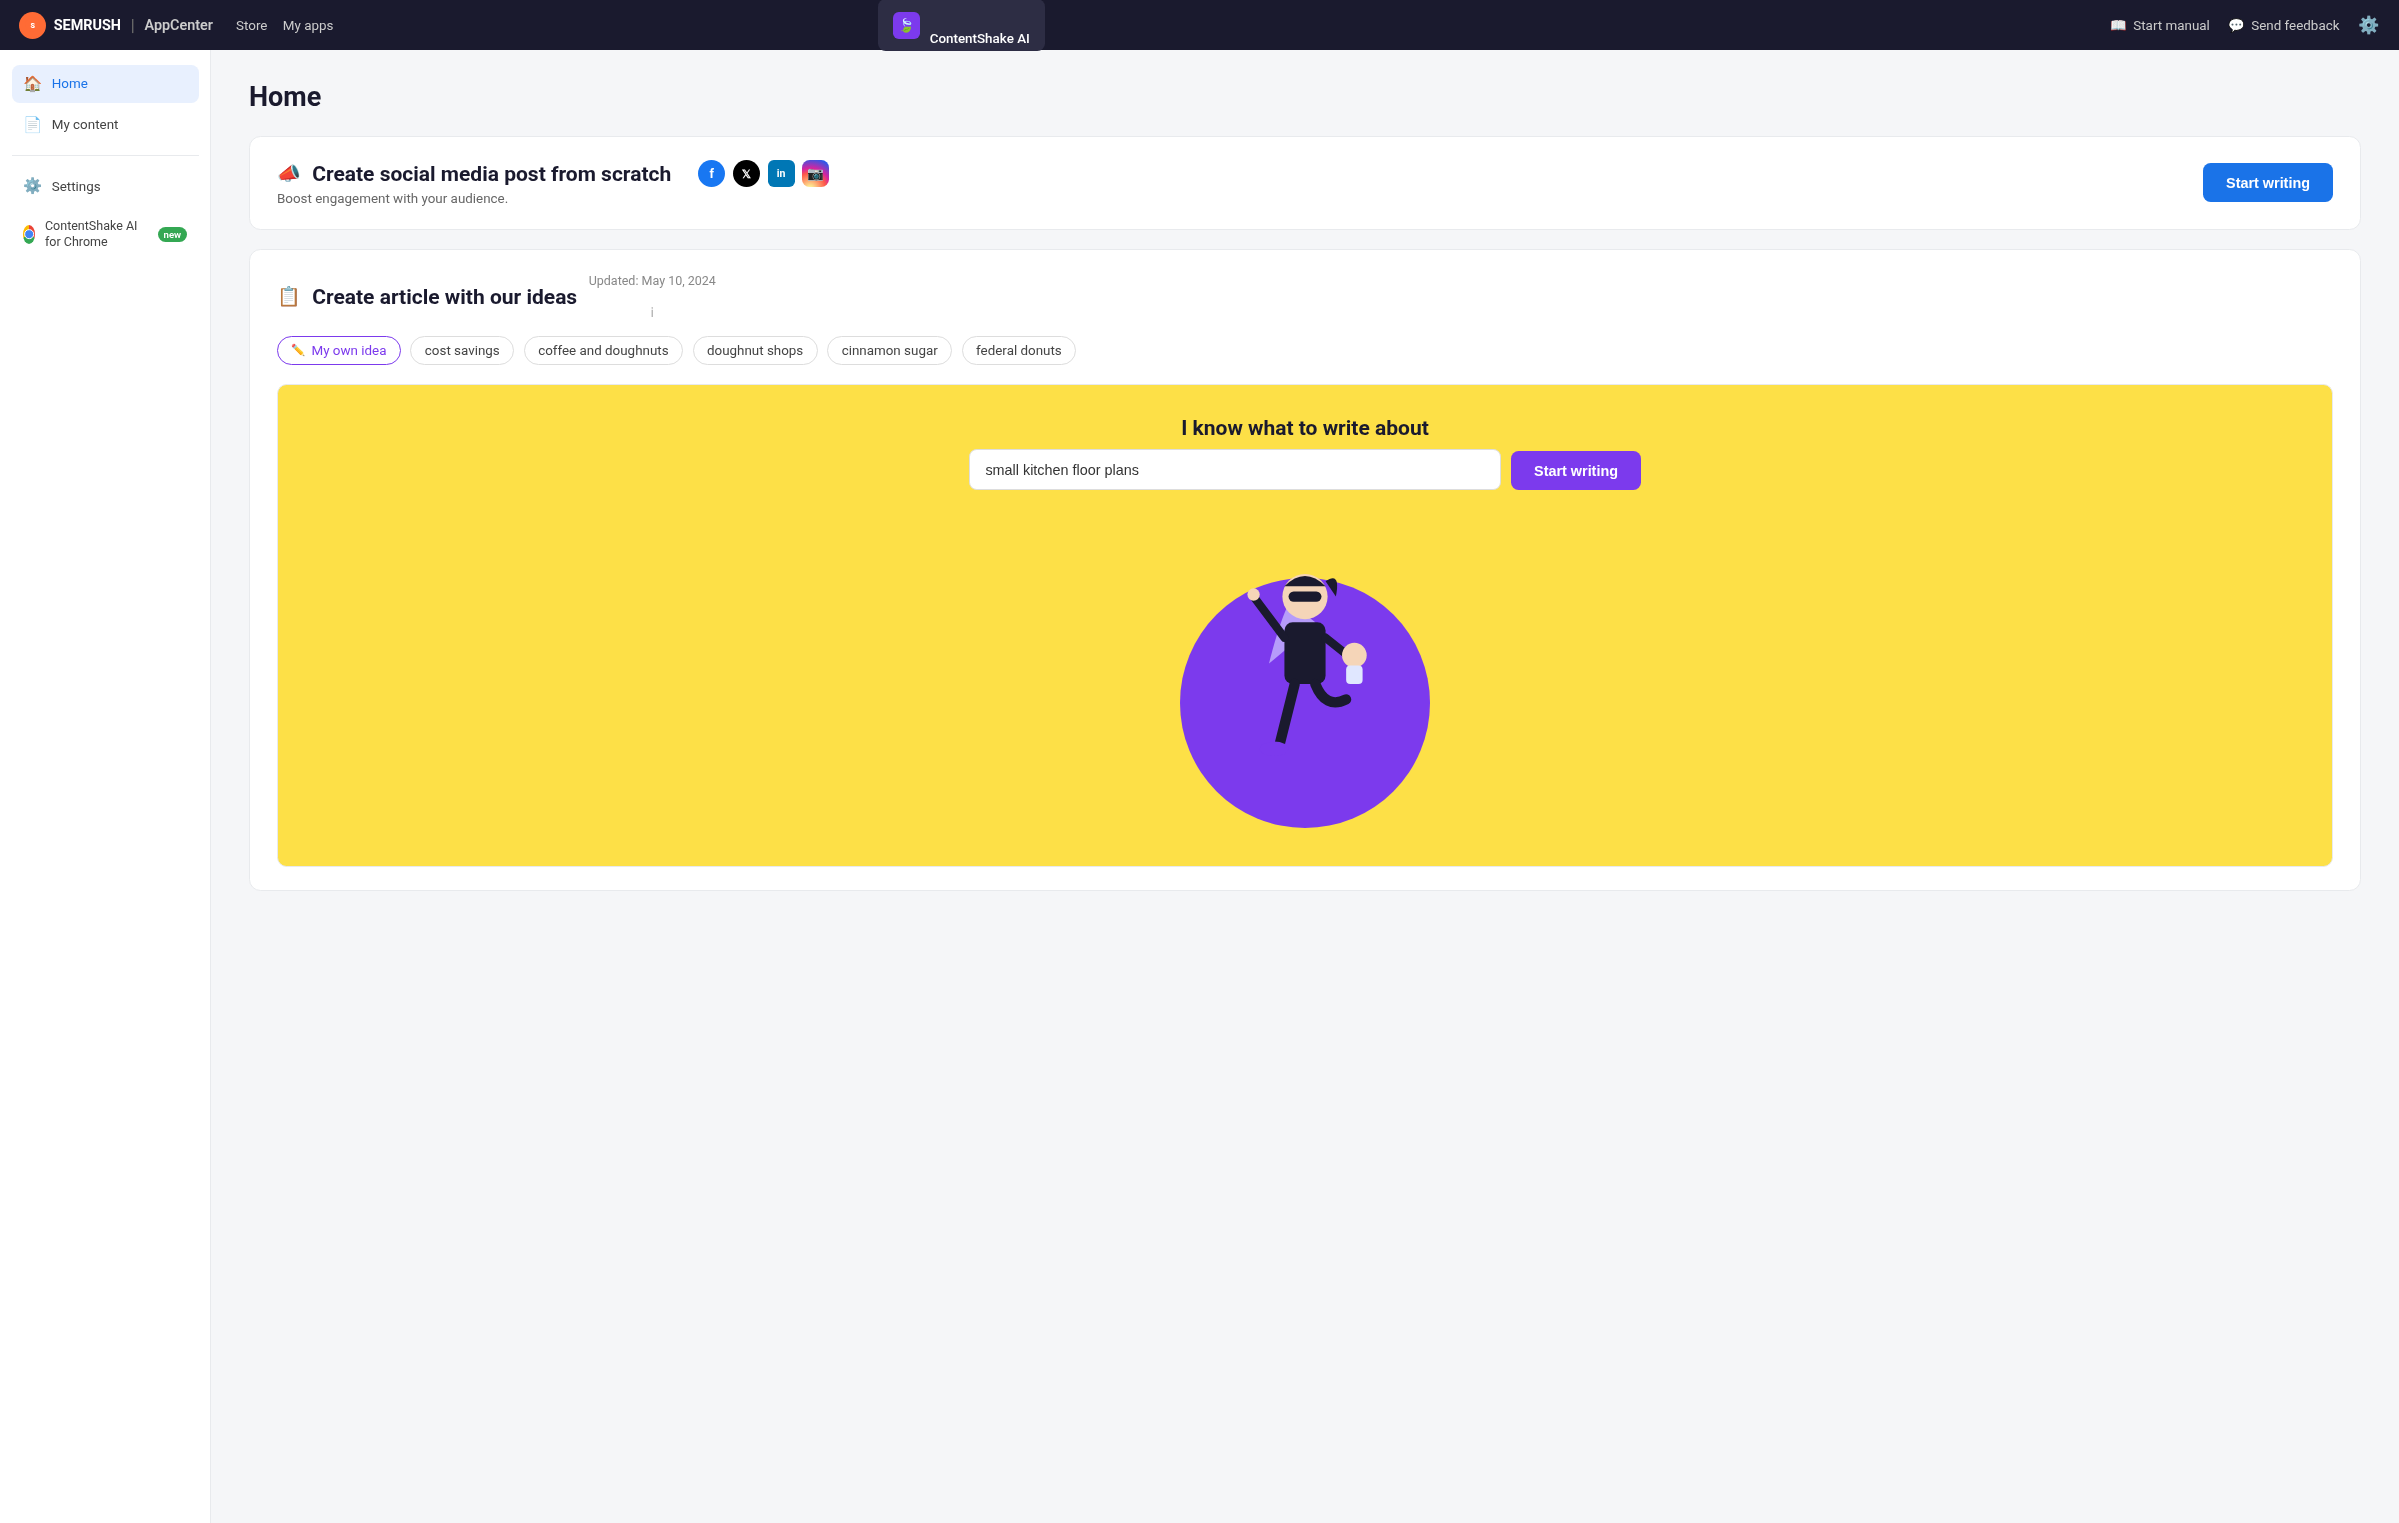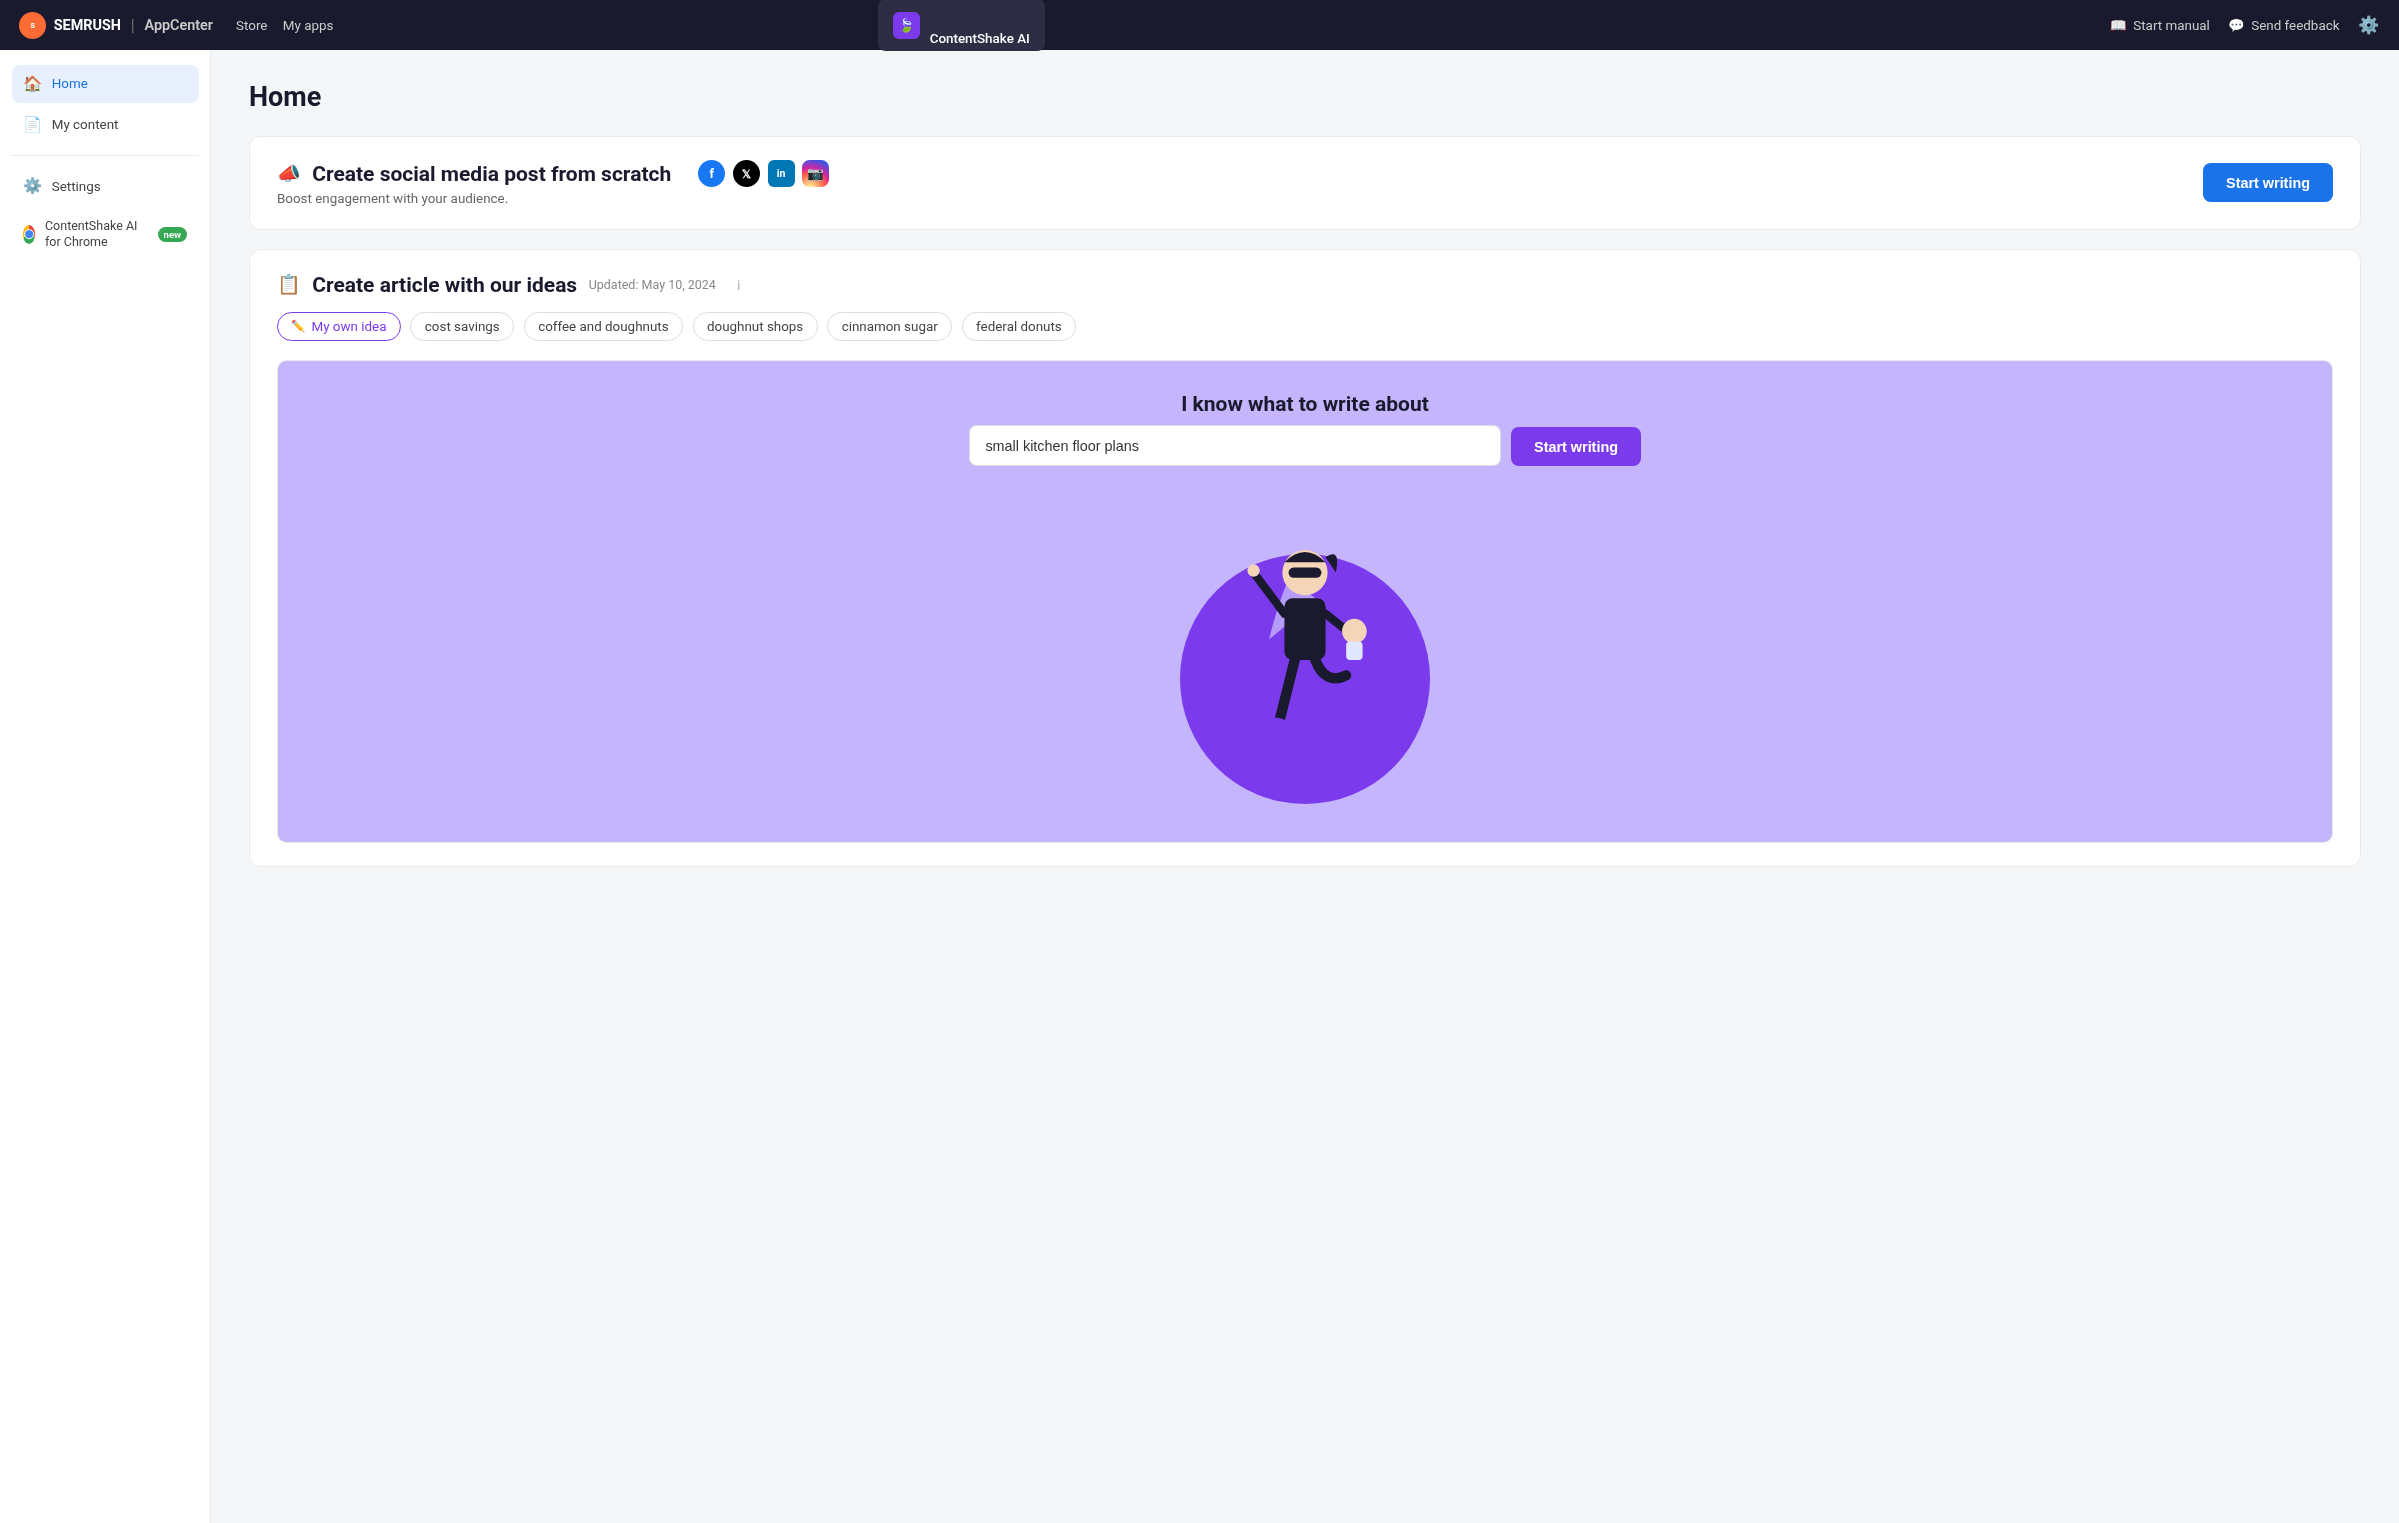--- a/index.html
+++ b/index.html
@@ -60,34 +60,34 @@
     .btn-primary {
       background: #1a73e8; color: #fff; border: none; border-radius: 7.7px;
       padding: 11.5px 23px; font-size: 14.4px; font-weight: 600; cursor: pointer;
       white-space: nowrap;
     }
 
     
     .article-card-header { display: flex; align-items: center; gap: 11.5px; margin-bottom: 15.4px; }
     .article-icon { font-size: 19px; }
     .article-title { font-size: 21px; font-weight: 700; color: #1a1a2e; }
-    .updated-badge { font-size: 12.5px; color: #888; display: flex; align-items: center; gap: 21px; }
+    .updated-badge { font-size: 12.5px; color: #888; display: flex; align-items: center; gap: 15px; flex-direction: column; }
     .info-icon { font-size: 13.4px; color: #aaa; cursor: pointer; }
 
     
     .tags-row { display: flex; gap: 9.6px; flex-wrap: wrap; margin-bottom: 19px; }
     .tag {
       border: 1px solid #ddd; border-radius: 19px; padding: 5.8px 13.4px;
       font-size: 13.4px; color: #444; cursor: pointer; background: #fff;
     }
     .tag.active { border: 1.9px solid #7c3aed; color: #7c3aed; display: flex; align-items: center; gap: 5.8px; }
     .tag-pen-icon { font-size: 11.5px; }
 
     
-    .idea-panel { background: #c4b5fd; border-radius: 9.6px; border: 1px solid #e8eaed; padding: 31px 23px 38px; text-align: center; }
+    .idea-panel { background: #fde047; border-radius: 9.6px; border: 1px solid #e8eaed; padding: 31px 23px 38px; text-align: center; }
     .idea-panel-title { font-size: 21px; font-weight: 700; color: #1a1a2e; margin-bottom: 9.6px; }
     .idea-panel-subtitle { font-size: 13.4px; color: #666; margin-bottom: 19px; }
     .idea-input-row { display: flex; gap: 9.6px; justify-content: center; align-items: flex-end; max-width: 672px; margin: 0 auto; }
     .idea-input {
       flex: 1; border: 1px solid #ddd; border-radius: 7.7px; padding: 11.5px 15.4px;
       font-size: 14.4px; color: #333; outline: none;
     }
     .btn-purple {
       background: #7c3aed; color: #fff; border: none; border-radius: 7.7px;
       padding: 11.5px 23px; font-size: 14.4px; font-weight: 600; cursor: pointer;

